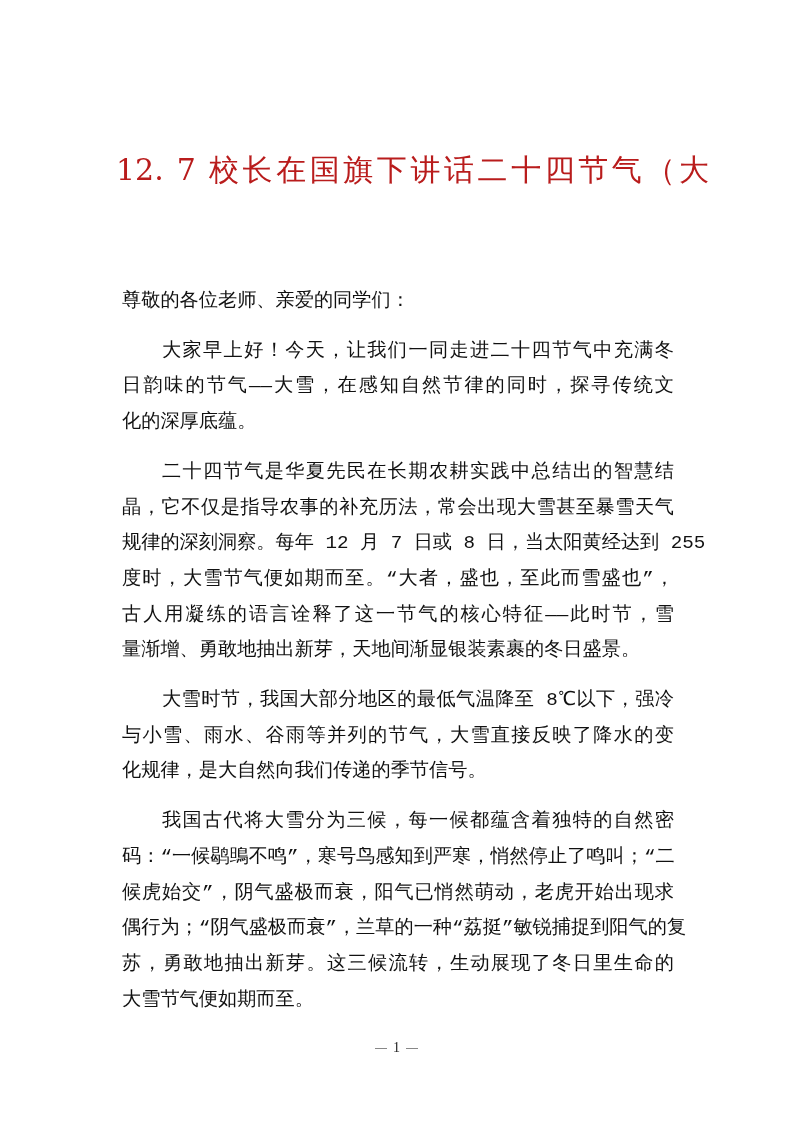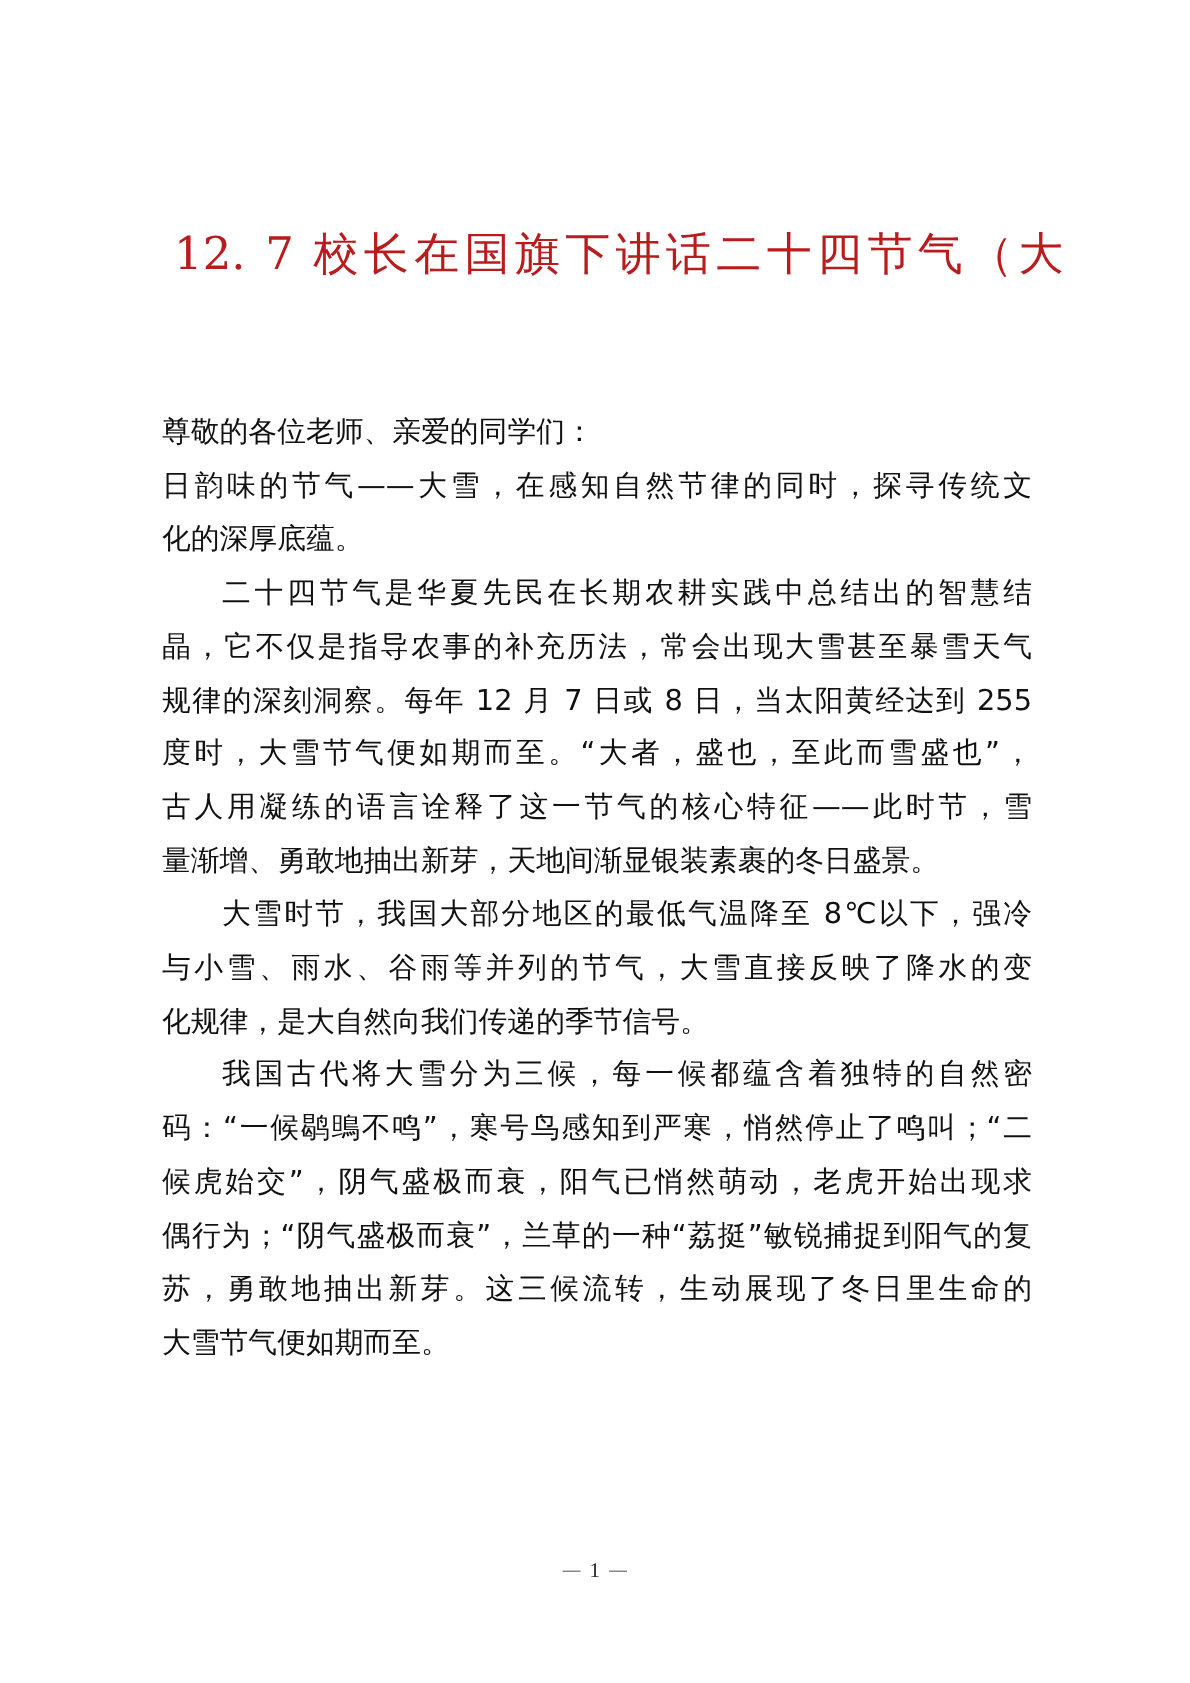--- a/index.html
+++ b/index.html
@@ -10,21 +10,21 @@
     text-align: center;
     font-family: "DejaVu Serif", "Liberation Serif", serif;
     font-weight: normal; font-size: 30px; line-height: 40px; color: #b91c1c; margin-left: 16px;
   }
   .title .line { display: block; white-space: nowrap; }
   .body {
     position: absolute; left: 108px; width: 580px; top: 270px;
     font-family: "DejaVu Sans", "Liberation Sans", sans-serif;
     font-size: 19.2px; line-height: 35.7px; color: #111;
   }
-  .para { margin: 0; }
+  .para { margin: 14px; font-family: Liberation Mono, monospace; }
   .line { display: block; white-space: nowrap; text-align: justify; text-align-last: justify; }
   .line.last { text-align-last: left; }
   .indent { padding-left: 40px; }
   .pageno {
     position: absolute; left: 0; width: 793px; top: 1040px; text-align: center;
     font-family: "Liberation Serif", serif; font-size: 14px; color: #222;
   }
   .dash { display: inline-block; width: 12px; height: 1px; background: #888; vertical-align: middle; margin: 0 6px; }
 </style>
 </head>
@@ -34,20 +34,21 @@
   <div class="title">
     <span class="line">12. 7 校长在国旗下讲话二十四节气（大</span>
   </div>
 
   <div class="body">
     <p class="para">
       <span class="line last">尊敬的各位老师、亲爱的同学们：</span>
     </p>
 
     <p class="para">
+      <span class="line indent">大家早上好！今天，让我们一同走进二十四节气中充满冬</span>
       <span class="line">日韵味的节气——大雪，在感知自然节律的同时，探寻传统文</span>
       <span class="line last">化的深厚底蕴。</span>
     </p>
 
     <p class="para">
       <span class="line indent">二十四节气是华夏先民在长期农耕实践中总结出的智慧结</span>
       <span class="line">晶，它不仅是指导农事的补充历法，常会出现大雪甚至暴雪天气</span>
       <span class="line">规律的深刻洞察。每年 12 月 7 日或 8 日，当太阳黄经达到 255</span>
       <span class="line">度时，大雪节气便如期而至。“大者，盛也，至此而雪盛也”，</span>
       <span class="line">古人用凝练的语言诠释了这一节气的核心特征——此时节，雪</span>

